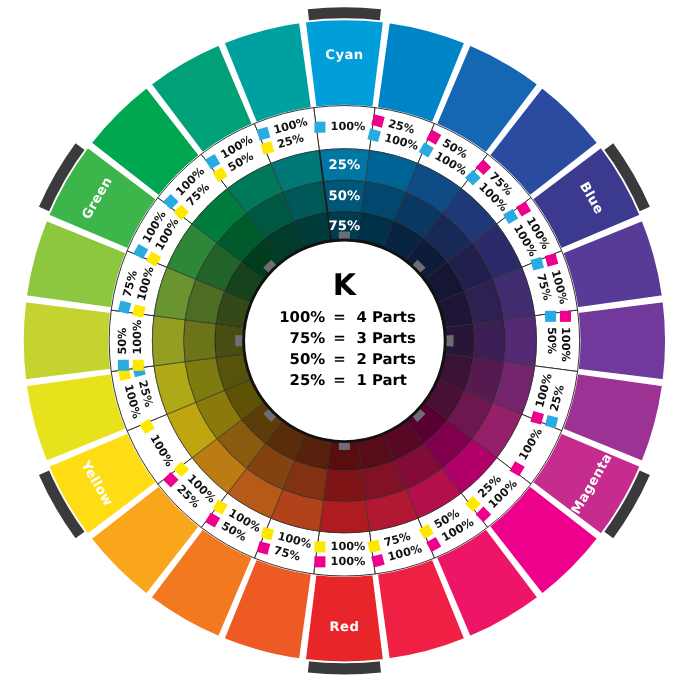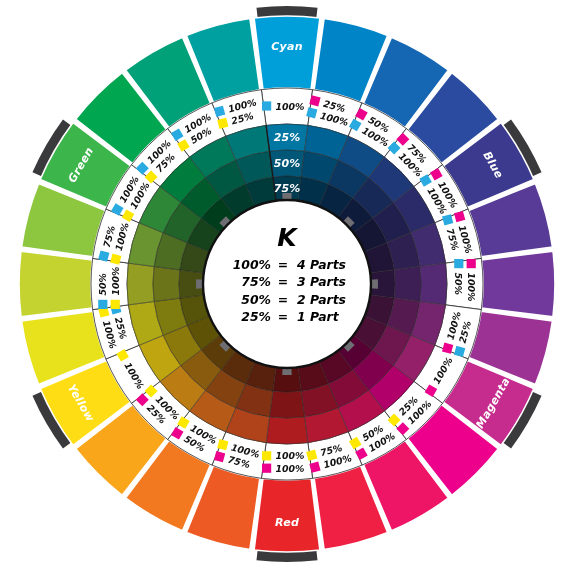--- a/index.html
+++ b/index.html
@@ -1,17 +1,17 @@
 <!DOCTYPE html>
 <html><head>
 <meta charset="utf-8">
 <style>
   html,body{margin:0;padding:0;background:#ffffff;}
   body{width:574px;height:569px;font-family:"DejaVu Sans",sans-serif;overflow:hidden;}
-  #wheel-wrap{position:relative;width:574px;height:569px;font-style:italic;}
+  #wheel-wrap{position:relative;width:574px;height:569px;}
   svg{display:block;}
   .seg-label{font-family:"DejaVu Sans",sans-serif;font-weight:bold;font-size:11px;fill:#ffffff;letter-spacing:.3px;}
   .ring-pct{font-family:"DejaVu Sans",sans-serif;font-weight:bold;font-size:11px;fill:#ffffff;}
   .swatch-text{font-family:"DejaVu Sans",sans-serif;font-weight:bold;font-size:9.4px;fill:#111111;}
   .k-title{font-family:"DejaVu Sans",sans-serif;font-weight:bold;font-size:25px;fill:#000000;}
   .k-row{font-family:"DejaVu Sans",sans-serif;font-weight:bold;font-size:12.4px;fill:#000000;}
 </style>
 </head>
 <body>
 

